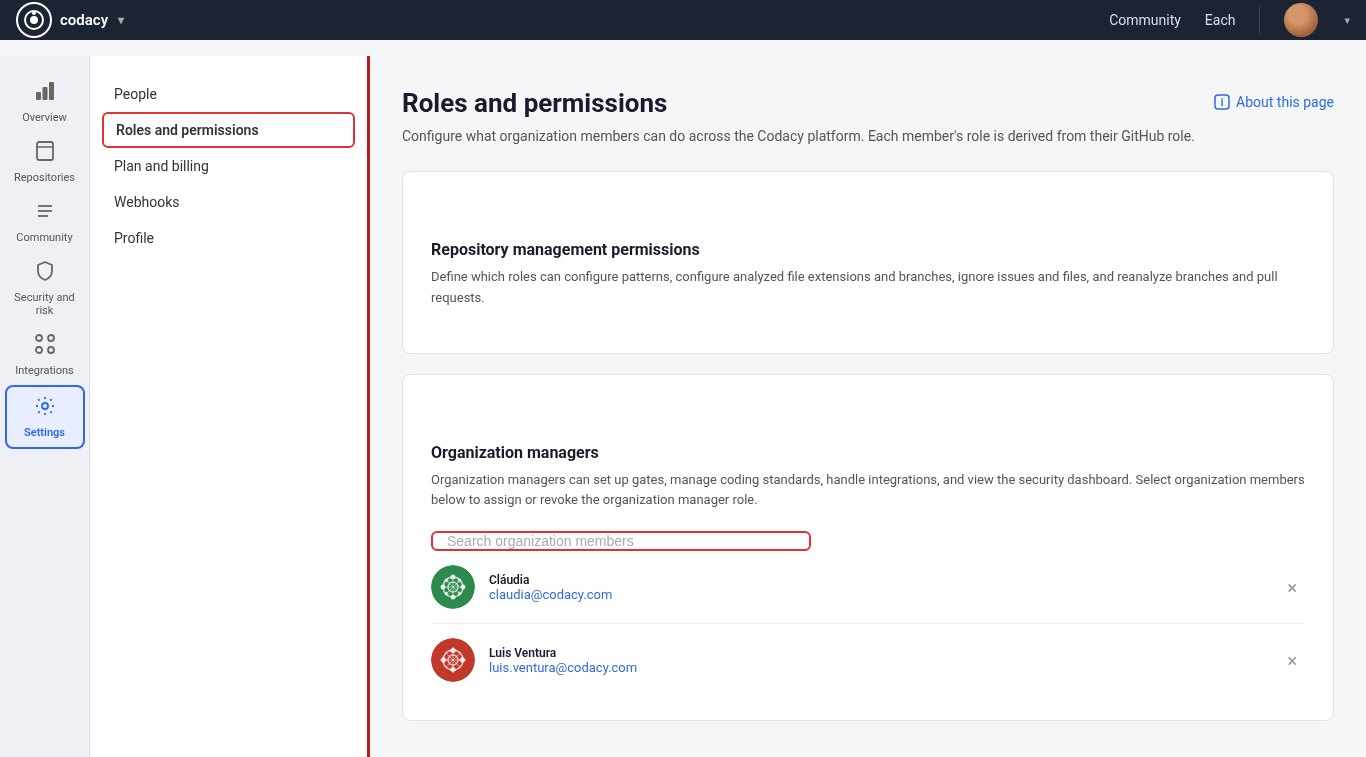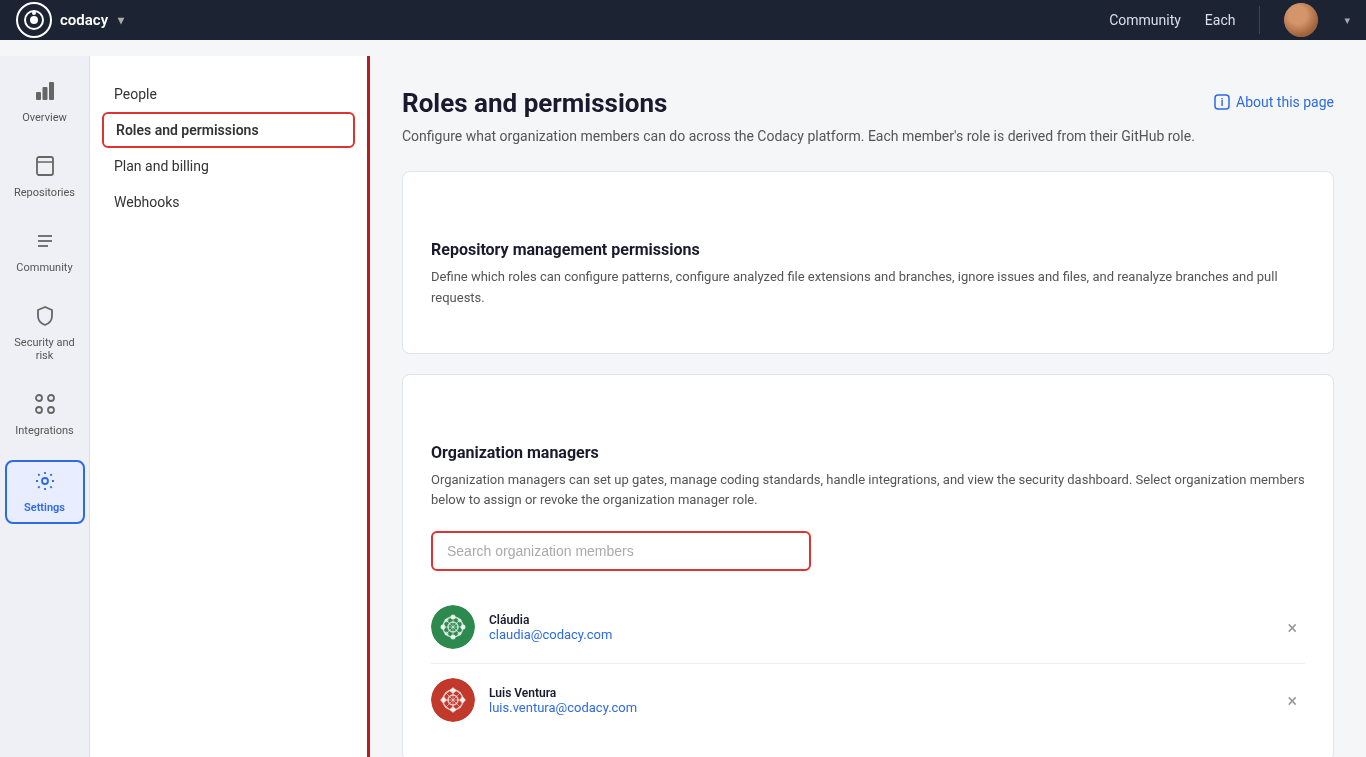--- a/index.html
+++ b/index.html
@@ -36,21 +36,21 @@
     }
     .topnav-avatar-caret { color: #aaa; font-size: 11px; margin-left: 2px; cursor: pointer; }
 
     
     .layout { display: flex; margin-top: 56px; min-height: calc(100vh - 56px); }
 
     
     .sidebar {
       width: 90px; background: #eef0f5; border-right: 1px solid #dde;
       display: flex; flex-direction: column; align-items: center;
-      padding: 16px 0; gap: 15px; position: fixed; top: 56px; bottom: 0; left: 0;
+      padding: 16px 0; gap: 0; position: fixed; top: 56px; bottom: 0; left: 0;
     }
     .sidebar-item {
       width: 80px; display: flex; flex-direction: column; align-items: center;
       padding: 8px 4px; border-radius: 8px; cursor: pointer; gap: 4px;
       color: #555; font-size: 11px; text-align: center;
     }
     .sidebar-item.active { background: #e0e7ff; color: #2d6be4; }
     .sidebar-item.active .si-icon { color: #2d6be4; }
     .sidebar-item.active-border { border: 2px solid #2d6be4; background: #e8edff; }
     .si-icon { font-size: 20px; color: #666; }
@@ -98,23 +98,23 @@
       background: #fff; display: flex; align-items: center; justify-content: center; cursor: pointer; flex-shrink: 0;
     }
     .radio-btn.selected { border-color: #2d6be4; background: #2d6be4; }
     .radio-btn.selected::after {
       content: ''; width: 6px; height: 6px; border-radius: 50%; background: #fff;
     }
     .radio-label-selected { font-weight: 700; }
 
     
     .search-box {
-      width: 380px; padding: 10px 14px; font-size: 14px; color: #888;
+      width: 380px; padding: 0 14px; font-size: 14px; color: #888;
       border: 2px solid #d33; border-radius: 6px; outline: none;
-      background: #fff; margin-bottom: 20px;
+      background: #fff; 
     }
     .search-box::placeholder { color: #aaa; }
 
     .member-row {
       display: flex; align-items: center; padding: 14px 0;
       border-bottom: 1px solid #f0f0f0; justify-content: space-between;
     }
     .member-row:last-child { border-bottom: none; }
     .member-info { display: flex; align-items: center; gap: 14px; }
     .member-avatar {
@@ -227,20 +227,23 @@
       <span>People</span>
     </div>
     <div class="subsidebar-item active">
       <span>Roles and permissions</span>
     </div>
     <div class="subsidebar-item">
       <span>Plan and billing</span>
     </div>
     <div class="subsidebar-item">
       <span>Webhooks</span>
+    </div>
+    <div class="subsidebar-item">
+      <span>Profile</span>
     </div>
   </nav>
 
   <main class="main">
 
     <div class="page-header">
       <h1 class="page-title">Roles and permissions</h1>
       <a class="about-link">
         <svg width="16" height="16" viewBox="0 0 16 16" fill="none">
           <rect x="1" y="1" width="14" height="14" rx="3" stroke="#2d6be4" stroke-width="1.5" fill="none"></rect>

